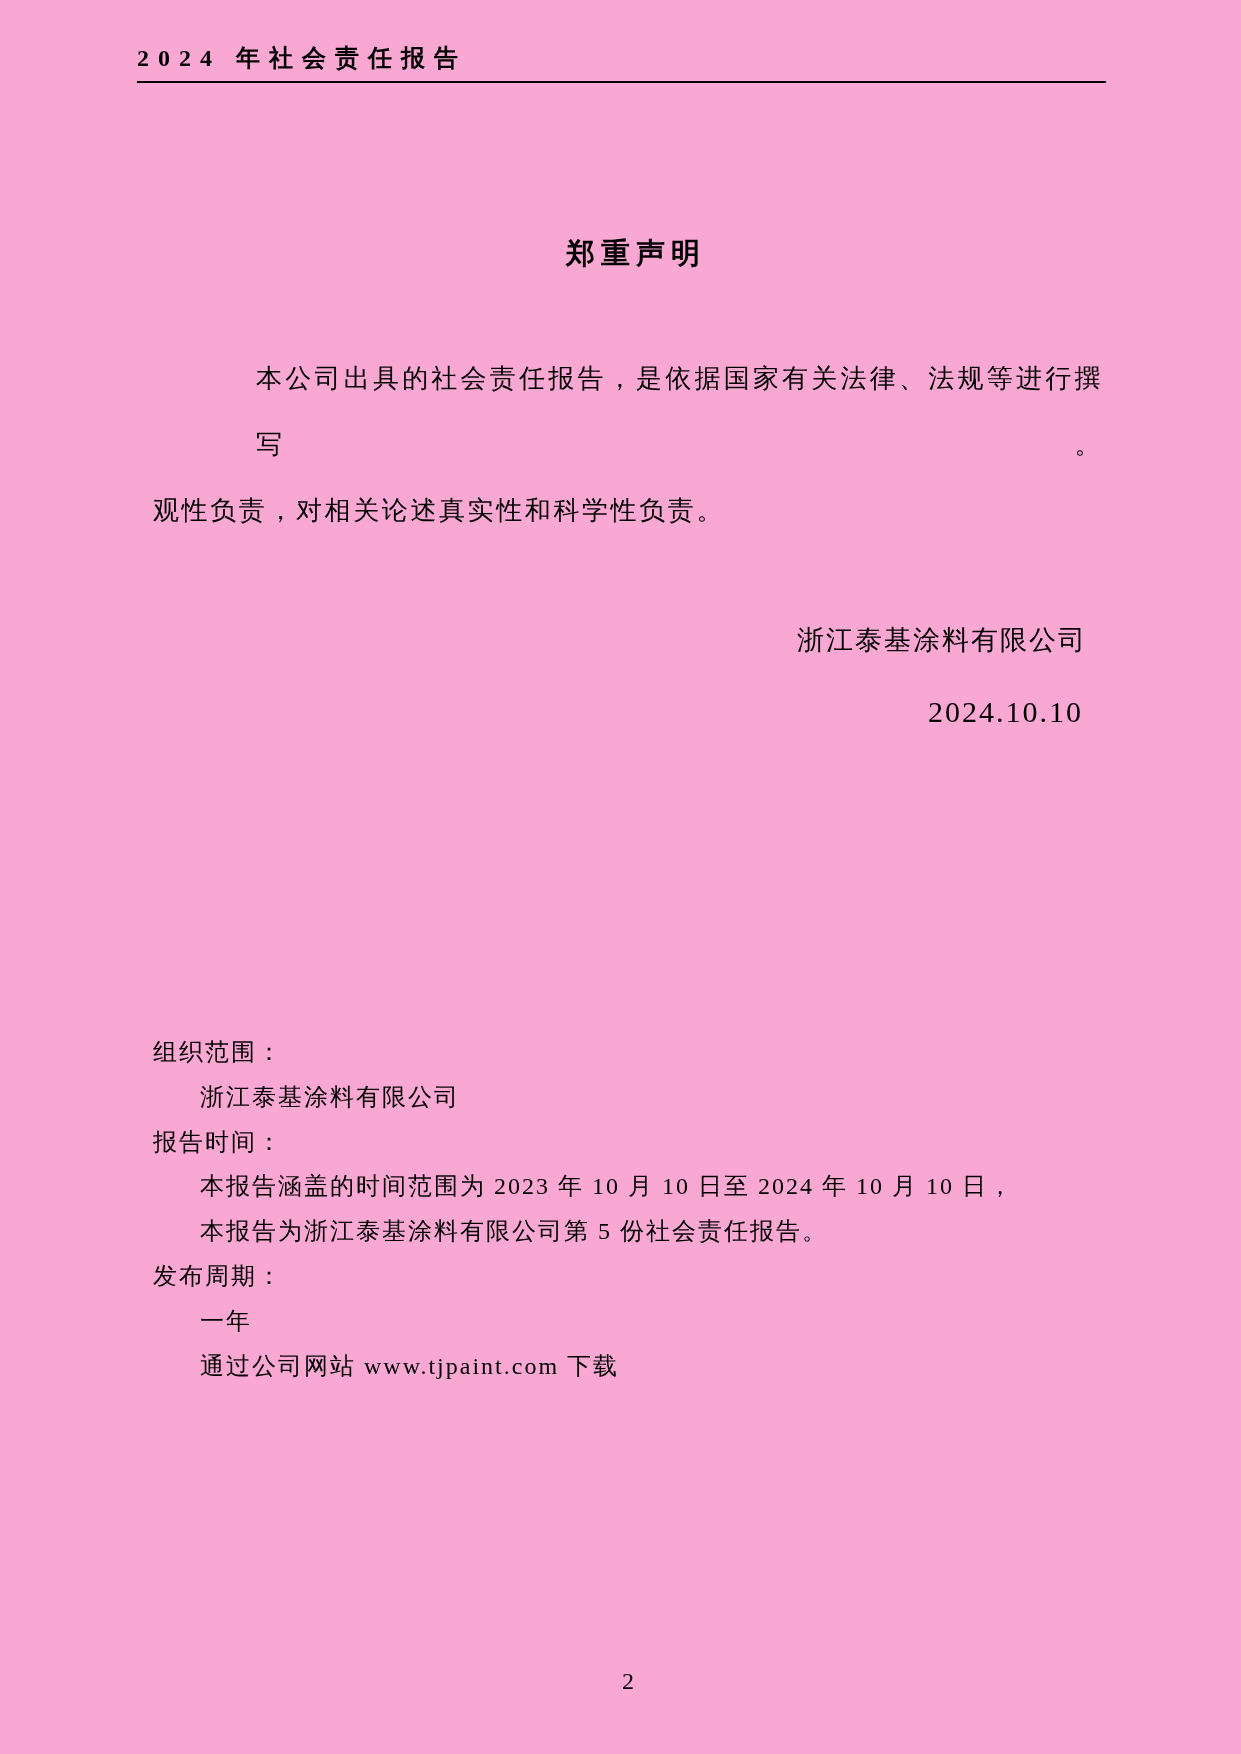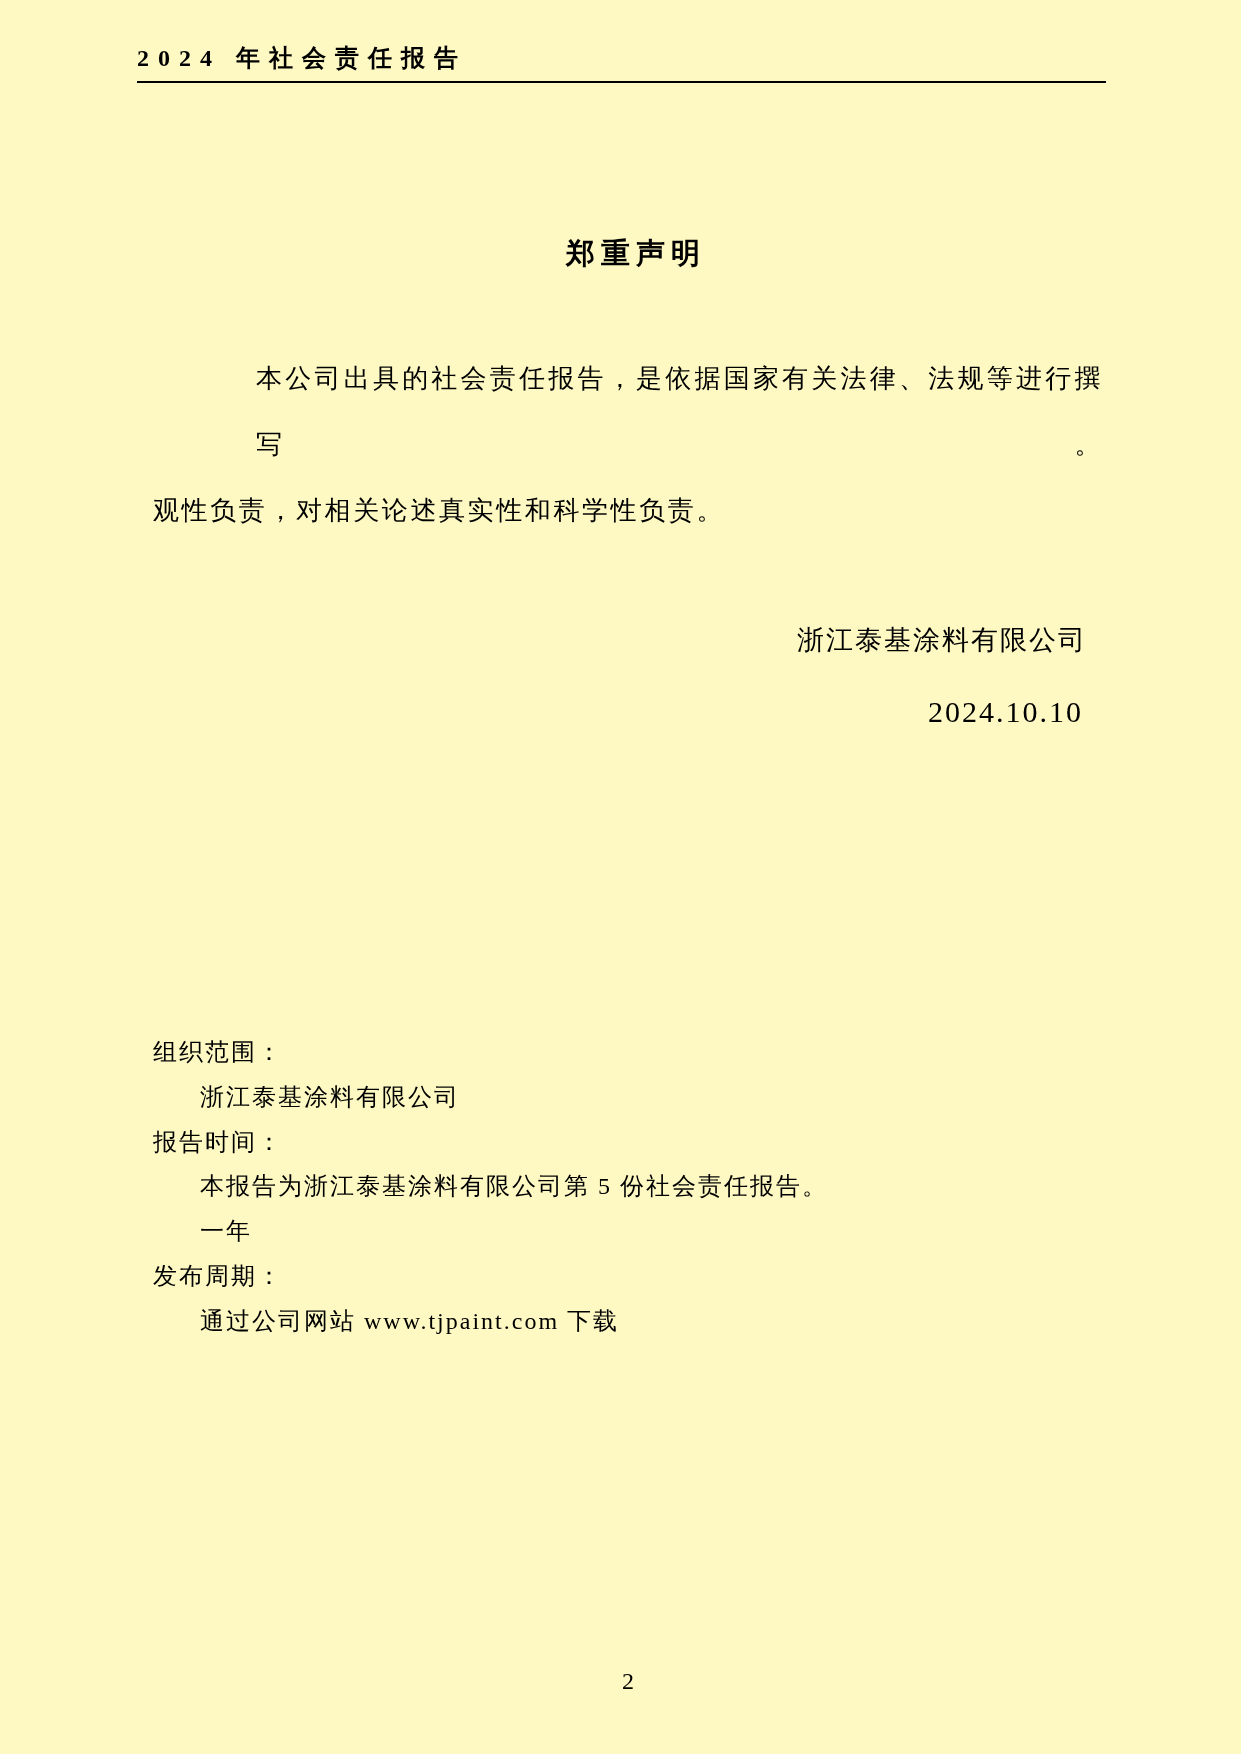--- a/index.html
+++ b/index.html
@@ -1,19 +1,19 @@
 <!DOCTYPE html>
 <html><head>
 <meta charset="utf-8">
 <style>
   html,body{margin:0;padding:0;background:#ffffff;}
   .page{
     position:relative;
     width:1241px;height:1754px;
-    background:#fef9c3;
+    background:#f9a8d4;
     color:#000000;
     font-family:"Liberation Serif","DejaVu Serif",serif;
     overflow:hidden;
   }
   
   .header{
     position:absolute;left:137px;right:135px;top:42px;
     border-bottom:2px solid #000;
     padding-bottom:7px;
   }
@@ -81,23 +81,24 @@
 
   <div class="sig">
     <div class="sig-company">浙江泰基涂料有限公司</div>
     <div class="sig-date">2024.10.10</div>
   </div>
 
   <div class="meta">
     <div class="m-line">组织范围：</div>
     <div class="m-line indent">浙江泰基涂料有限公司</div>
     <div class="m-line">报告时间：</div>
+    <div class="m-line indent">本报告涵盖的时间范围为 2023 年 10 月 10 日至 2024 年 10 月 10 日，</div>
     <div class="m-line indent">本报告为浙江泰基涂料有限公司第 5 份社会责任报告。</div>
+    <div class="m-line">发布周期：</div>
     <div class="m-line indent">一年</div>
-    <div class="m-line">发布周期：</div>
     <div class="m-line indent">通过公司网站 www.tjpaint.com 下载</div>
   </div>
 
   <div class="footer">
     <span>2</span>
   </div>
 
 </div>
 
 </body></html>

